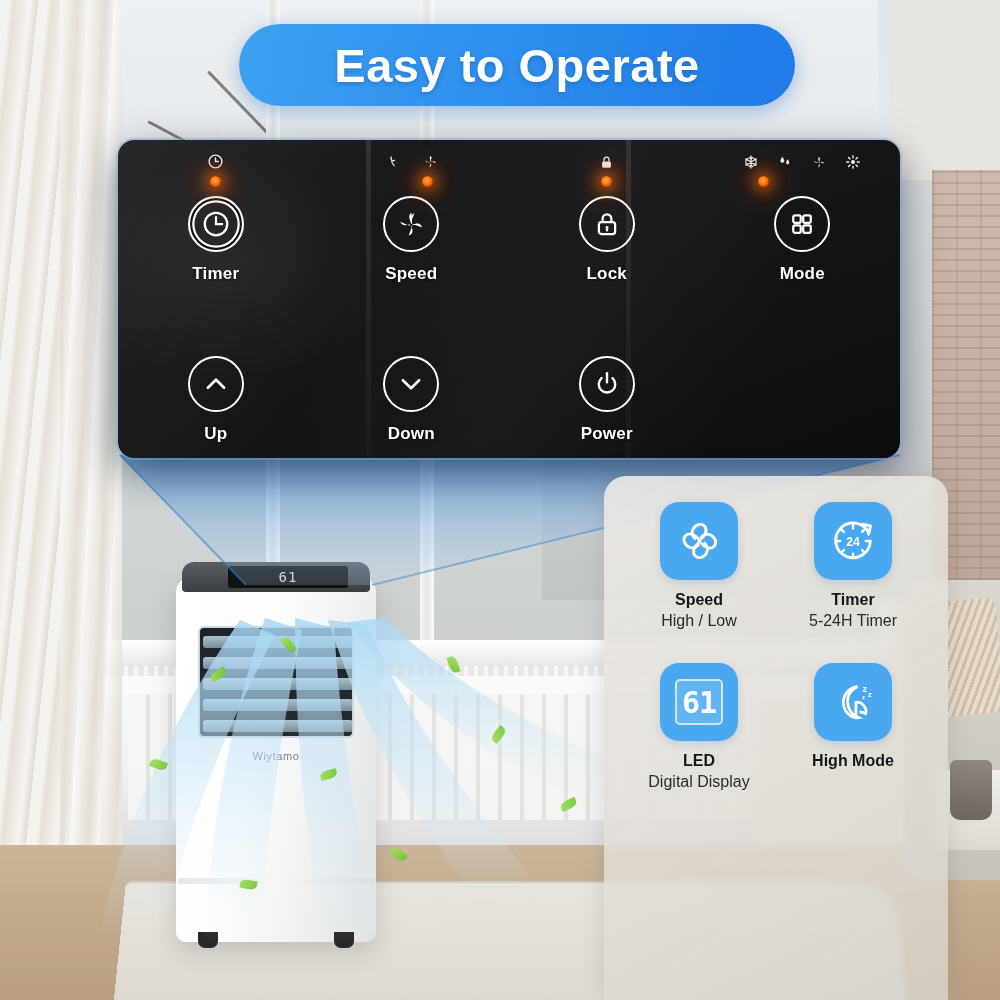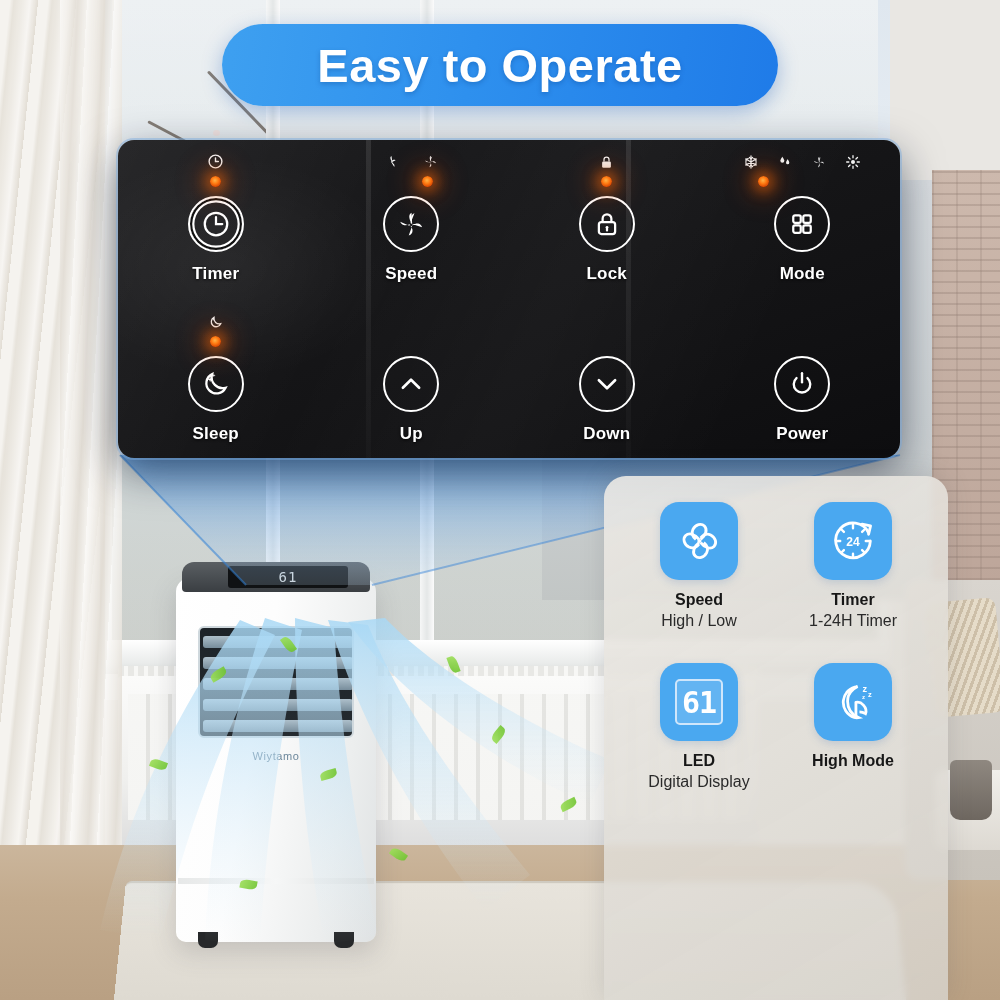--- a/index.html
+++ b/index.html
@@ -248,21 +248,21 @@
   }
   .btn-circle.double { box-shadow: inset 0 0 0 2.2px #111, inset 0 0 0 4.4px #fff; }
   .btn-label {
     margin-top: 12px; color: #fff; font-size: 17px; font-weight: 700;
     letter-spacing: .2px;
     text-shadow: 0 1px 3px rgba(0,0,0,.8);
   }
 
   
   .header-pill {
-    position: absolute; left: 222px; top: 24px; width: 556px; height: 82px;
+    position: absolute; left: 239px; top: 24px; width: 556px; height: 82px;
     background: linear-gradient(100deg,#3ea0f0 0%, #2e90ee 45%, #1f7be8 100%);
     border-radius: 44px;
     display: flex; align-items: center; justify-content: center;
     box-shadow: 0 6px 20px rgba(25,90,180,.35);
   }
   .header-pill span {
     color: #fff; font-size: 47px; font-weight: 700; letter-spacing: .5px;
     text-shadow: 0 2px 5px rgba(0,50,120,.28);
   }
 
@@ -535,41 +535,20 @@
           <svg width="30" height="30" viewBox="0 0 24 24" fill="none" stroke="#fff" stroke-width="1.8">
             <rect x="5" y="5" width="6" height="6" rx="1.4"></rect>
             <rect x="13" y="5" width="6" height="6" rx="1.4"></rect>
             <rect x="5" y="13" width="6" height="6" rx="1.4"></rect>
             <rect x="13" y="13" width="6" height="6" rx="1.4"></rect>
           </svg>
         </div>
         <div class="btn-label">Mode</div>
       </div>
 
-      <div class="btn">
-        <div class="ind-row">
-          <span class="ind-icon">
-            <svg width="16" height="16" viewBox="0 0 24 24" fill="none" stroke="#fff" stroke-width="2">
-              <path d="M19 14.5A8 8 0 0 1 9 5.2a7.3 7.3 0 1 0 10 9.3z"></path>
-              <path d="M8.3 6.3l.5 1.4 1.4.5-1.4.5-.5 1.4-.5-1.4-1.4-.5 1.4-.5z" fill="#fff" stroke="none"></path>
-            </svg>
-          </span>
-        </div>
-        <div class="led-row">
-            <span class="led"></span>
-          </div>
-        <div class="btn-circle">
-          <svg width="32" height="32" viewBox="0 0 24 24" fill="none" stroke="#fff" stroke-width="1.7">
-            <path d="M19.2 14.8A8.2 8.2 0 0 1 9.1 4.6a7.6 7.6 0 1 0 10.1 10.2z"></path>
-            <path d="M7.6 6.6l.5 1.5 1.5.5-1.5.5-.5 1.5-.5-1.5-1.5-.5 1.5-.5z" fill="#fff" stroke="none"></path>
-            <path d="M10.4 4.2l.35 1 1 .35-1 .35-.35 1-.35-1-1-.35 1-.35z" fill="#fff" stroke="none"></path>
-          </svg>
-        </div>
-        <div class="btn-label">Sleep</div>
-      </div>
 
       <div class="btn">
         <div class="ind-row"></div>
         <div class="led-row">
             <span class="led off"></span>
           </div>
         <div class="btn-circle">
           <svg width="30" height="30" viewBox="0 0 24 24" fill="none" stroke="#fff" stroke-width="2.1" stroke-linecap="round" stroke-linejoin="round">
             <path d="M5.5 15 12 8.6l6.5 6.4"></path>
           </svg>
@@ -634,21 +613,21 @@
           <path d="M19.2 8.2A8 8 0 1 0 20 12" stroke-linecap="round"></path>
           <path d="M16.2 4.2 20.1 5l-.9 3.9" stroke-linecap="round" stroke-linejoin="round"></path>
           <g stroke-width="1.1" stroke-linecap="round">
             <path d="M12 4.6v1.5M12 17.9v1.5M4.6 12h1.5M17.9 12h1.5"></path>
             <path d="M6.8 6.8l1 1M16.2 16.2l1 1M17.2 6.8l-1 1M7.8 16.2l-1 1"></path>
           </g>
           <text x="12" y="14.1" font-size="5.6" font-weight="700" fill="#fff" stroke="none" text-anchor="middle" font-family="Liberation Sans, sans-serif">24</text>
         </svg>
       </div>
       <div class="ftitle">Timer</div>
-      <div class="fsub">1-24H Timer</div>
+      <div class="fsub">5-24H Timer</div>
     </div>
 
 
     <div class="fcard">
       <div class="ftile">
         <div class="segbox">
           <span>61</span>
         </div>
       </div>
       <div class="ftitle">LED</div>

